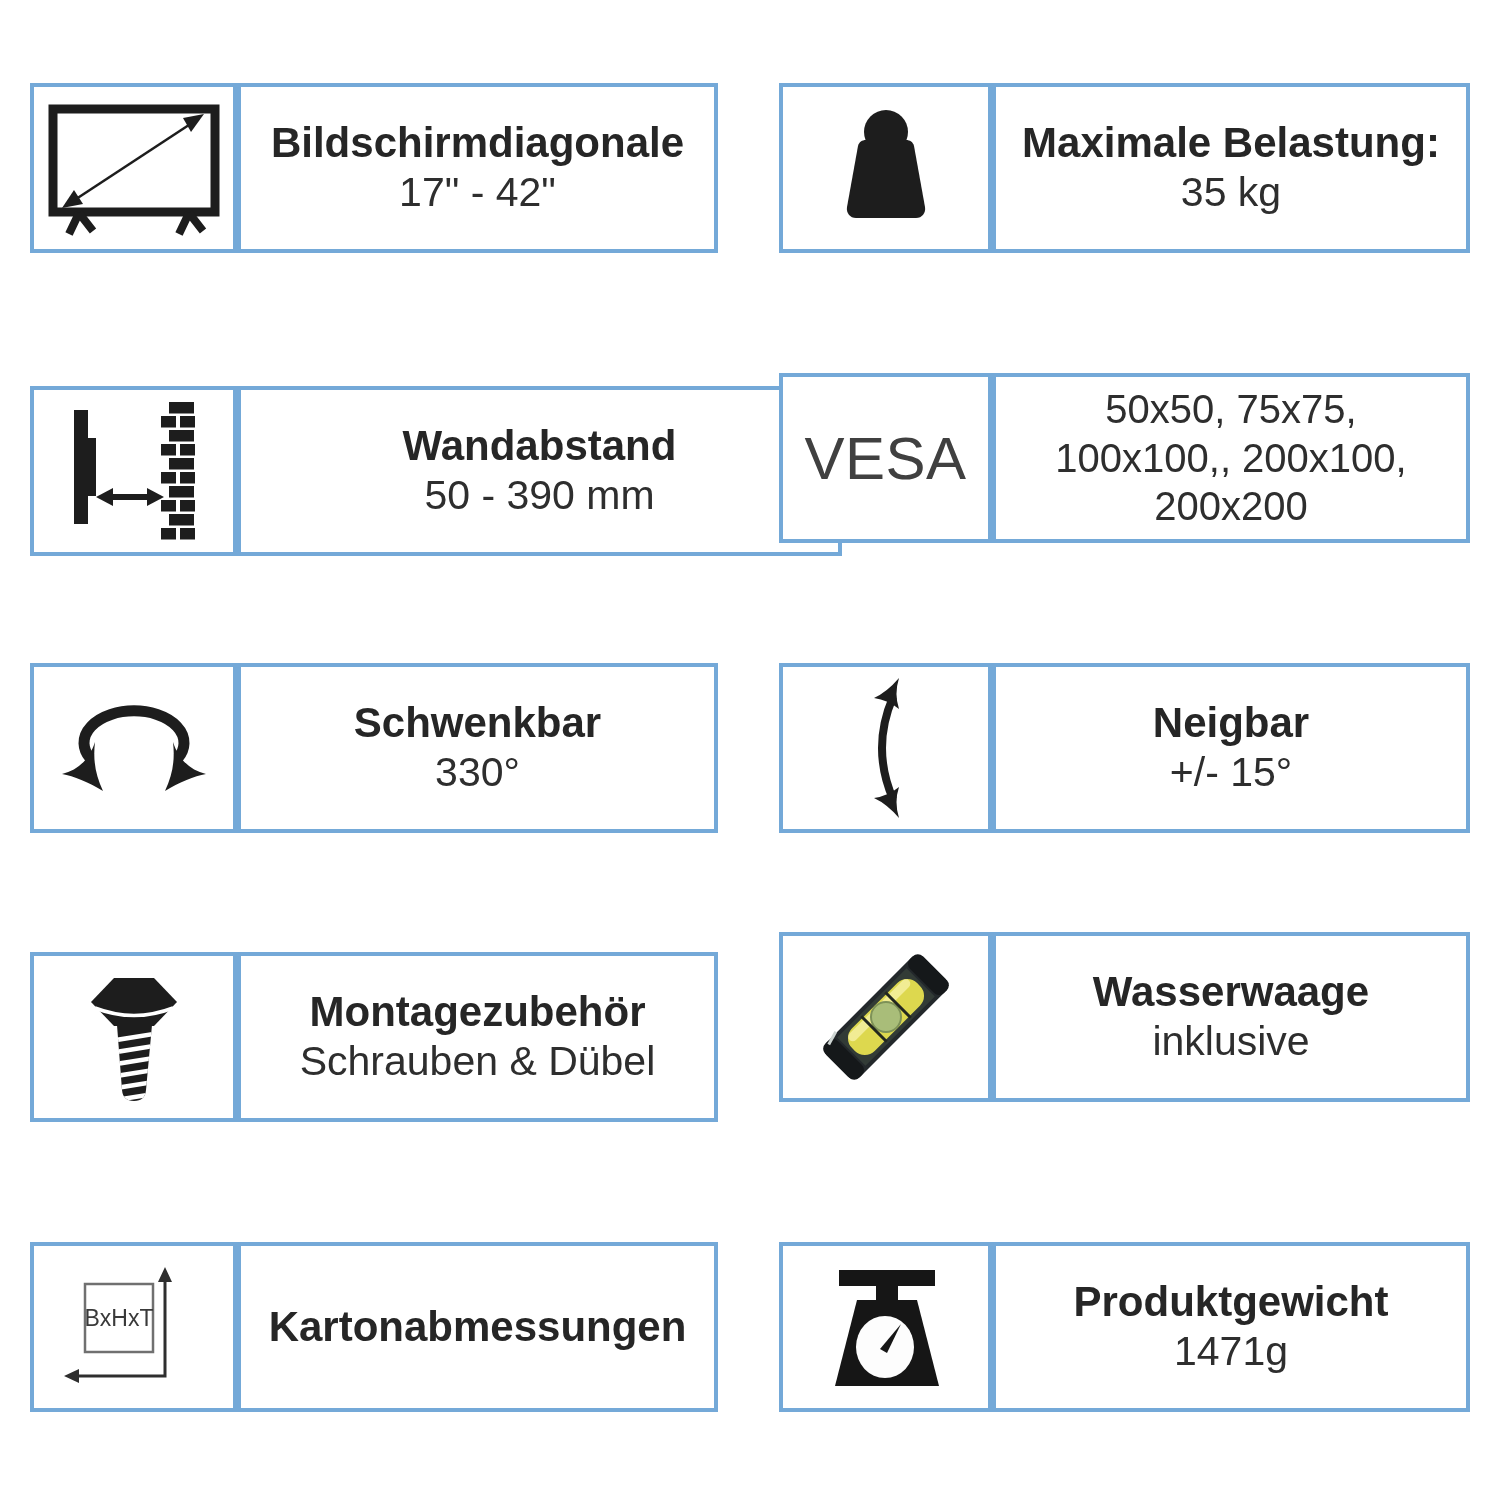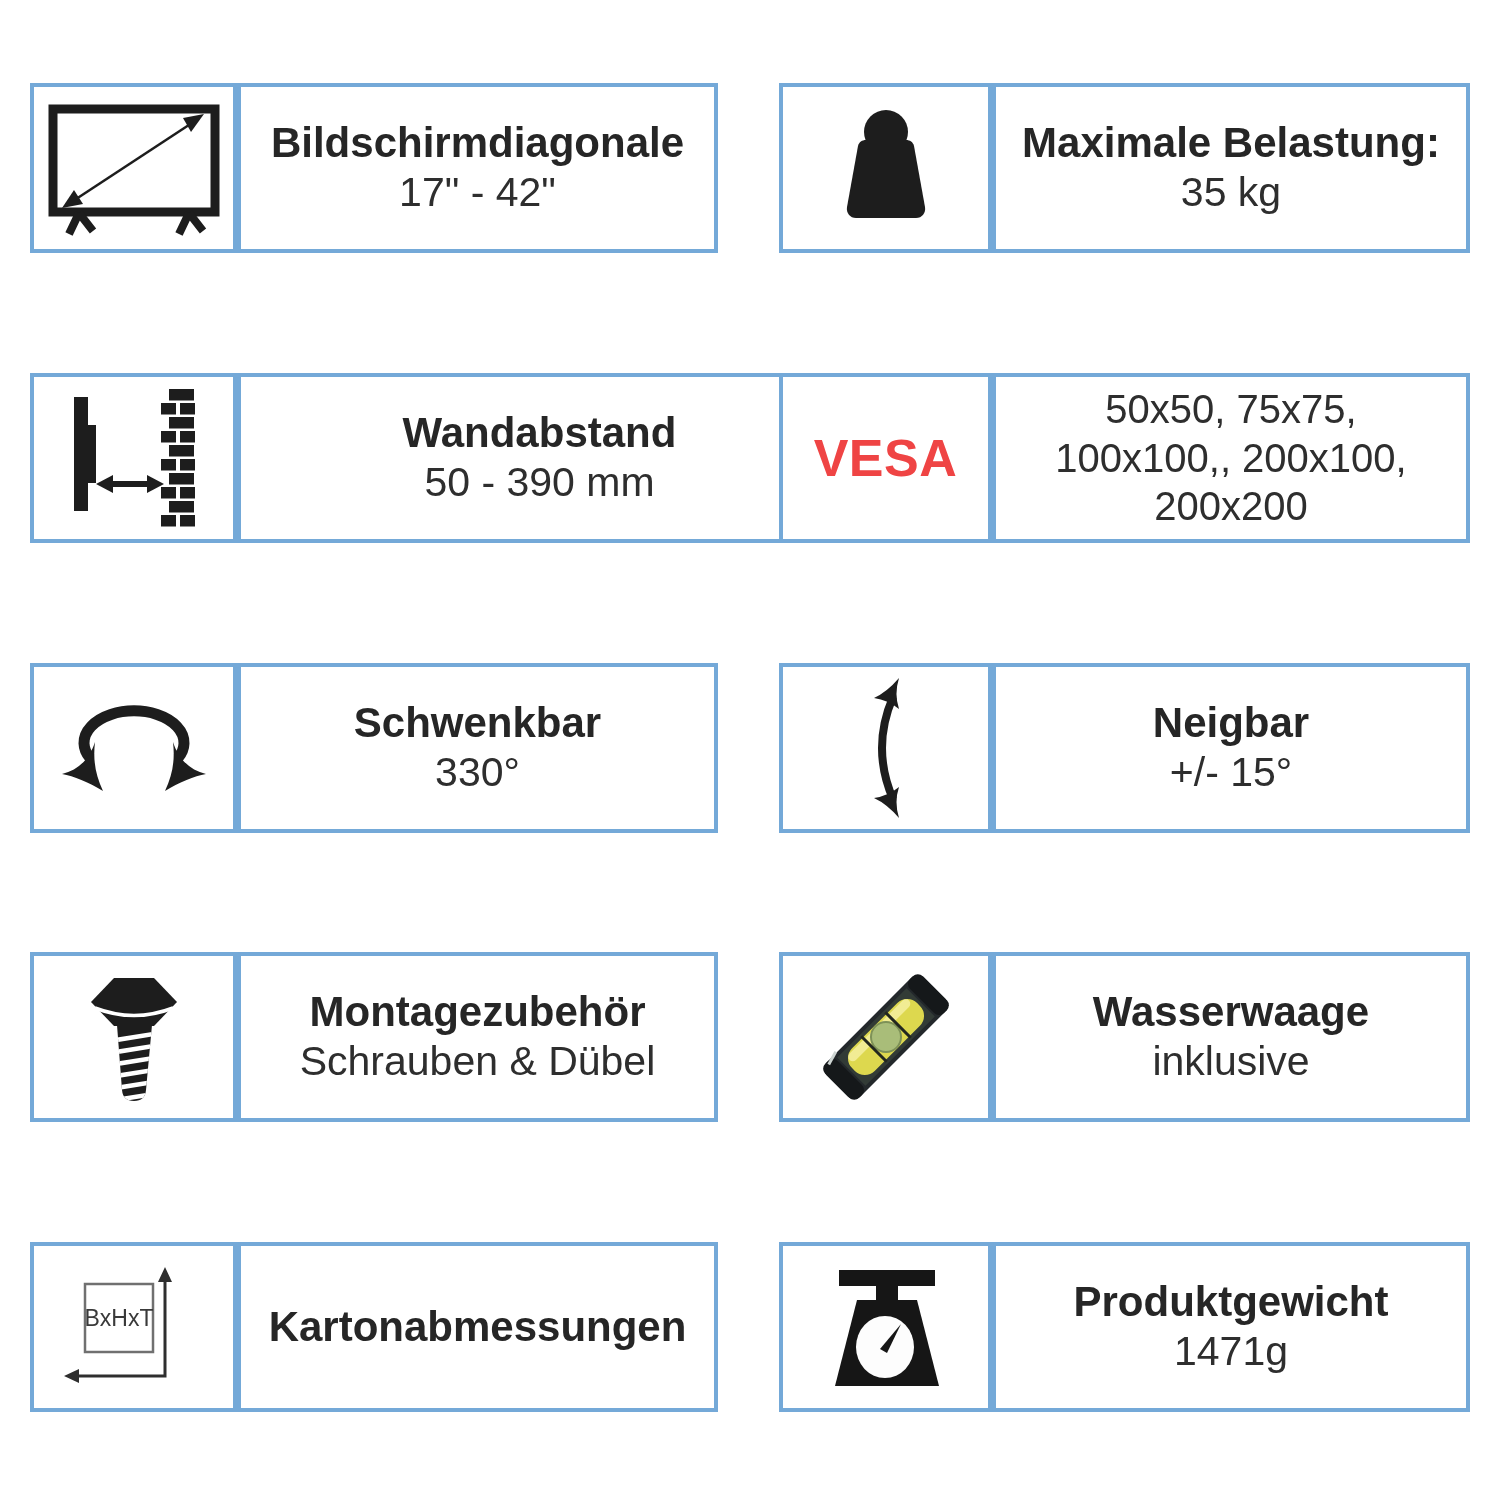--- a/index.html
+++ b/index.html
@@ -19,21 +19,21 @@
   }
   .text-box{
     box-sizing:border-box;border:4px solid #74a9d8;background:#fff;flex:1 1 auto;
     display:flex;flex-direction:column;align-items:center;justify-content:center;
     text-align:center;color:#2a2a2a;padding:0 8px;
   }
   .line{white-space:nowrap;}
   .line.title{font-weight:700;font-size:42px;line-height:1.16;color:#262626;}
   .line.value{font-weight:400;font-size:41px;line-height:1.18;color:#2e2e2e;}
   .text-box.vesa-values .line.value{font-size:40px;line-height:1.22;}
-  .vesa-text{font-weight:700;font-size:52px;color:#ef4444;letter-spacing:0.5px;}
+  .vesa-text{font-weight:400;font-size:60px;color:#404040;letter-spacing:0.5px;}
   svg{display:block;}
 </style>
 </head>
 <body>
 
 <div class="sheet" id="sheet">
     <div class="cell" style="top: 83px; left: 30px; width: 688px;">
       <div class="icon-box" style="flex-basis: 207px;">
   <svg width="176" height="136" viewBox="0 0 176 136">
     <rect x="7" y="9" width="162" height="103" fill="none" stroke="#1d1d1d" stroke-width="9"></rect>
@@ -54,21 +54,21 @@
   <svg width="122" height="126" viewBox="0 0 122 126">
     <circle cx="61" cy="27" r="22" fill="#1d1d1d"></circle>
     <path d="M41,35 h40 c4,0 7,2 8,6 l11,61 c1,6 -3,11 -9,11 H31 c-6,0 -10,-5 -9,-11 l11,-61 c1,-4 4,-6 8,-6 z" fill="#1d1d1d"></path>
   </svg>
       </div>
       <div class="text-box">
         <div class="line title">Maximale Belastung:</div>
         <div class="line value">35 kg</div>
       </div>
     </div>
-    <div class="cell" style="top: 373px; left: 30px; width: 812px;">
+    <div class="cell" style="top: 386px; left: 30px; width: 812px;">
       <div class="icon-box" style="flex-basis: 207px;">
   <svg width="160" height="142" viewBox="0 0 160 142">
     <rect x="20" y="10" width="14" height="114" fill="#1d1d1d"></rect>
     <rect x="34" y="38" width="8" height="58" fill="#1d1d1d"></rect>
     <line x1="52" y1="97" x2="100" y2="97" stroke="#1d1d1d" stroke-width="6"></line>
     <polygon points="42,97 59,88 59,106" fill="#1d1d1d"></polygon>
     <polygon points="110,97 93,88 93,106" fill="#1d1d1d"></polygon>
     <g fill="#1d1d1d">
       <rect x="115" y="2" width="25" height="11.5"></rect>
       <rect x="107" y="16" width="15" height="11.5"></rect>
@@ -148,21 +148,21 @@
       <line x1="30" y1="126" x2="80" y2="118"></line>
       <line x1="30" y1="138" x2="80" y2="130"></line>
     </g>
   </svg>
       </div>
       <div class="text-box">
         <div class="line title">Montagezubehör</div>
         <div class="line value">Schrauben &amp; Dübel</div>
       </div>
     </div>
-    <div class="cell" style="top: 952px; left: 779px; width: 691px; justify-content: space-between;">
+    <div class="cell" style="top: 932px; left: 779px; width: 691px; justify-content: space-between;">
       <div class="icon-box" style="flex-basis: 213px;">
   <svg width="152" height="152" viewBox="0 0 152 152">
     <g transform="rotate(-45 76 76)">
       <rect x="7" y="52" width="138" height="48" rx="9" fill="#23282b"></rect>
       <rect x="7" y="52" width="18" height="48" rx="7" fill="#15181a"></rect>
       <rect x="127" y="52" width="18" height="48" rx="7" fill="#15181a"></rect>
       <rect x="27" y="56" width="98" height="40" fill="#323b36"></rect>
       <rect x="30" y="60" width="92" height="32" rx="14" fill="#ddd84e"></rect>
       <rect x="34" y="62" width="84" height="9" rx="4.5" fill="#f4f0a1" opacity="0.85"></rect>
       <circle cx="76" cy="76" r="15" fill="#a9bd79"></circle>

